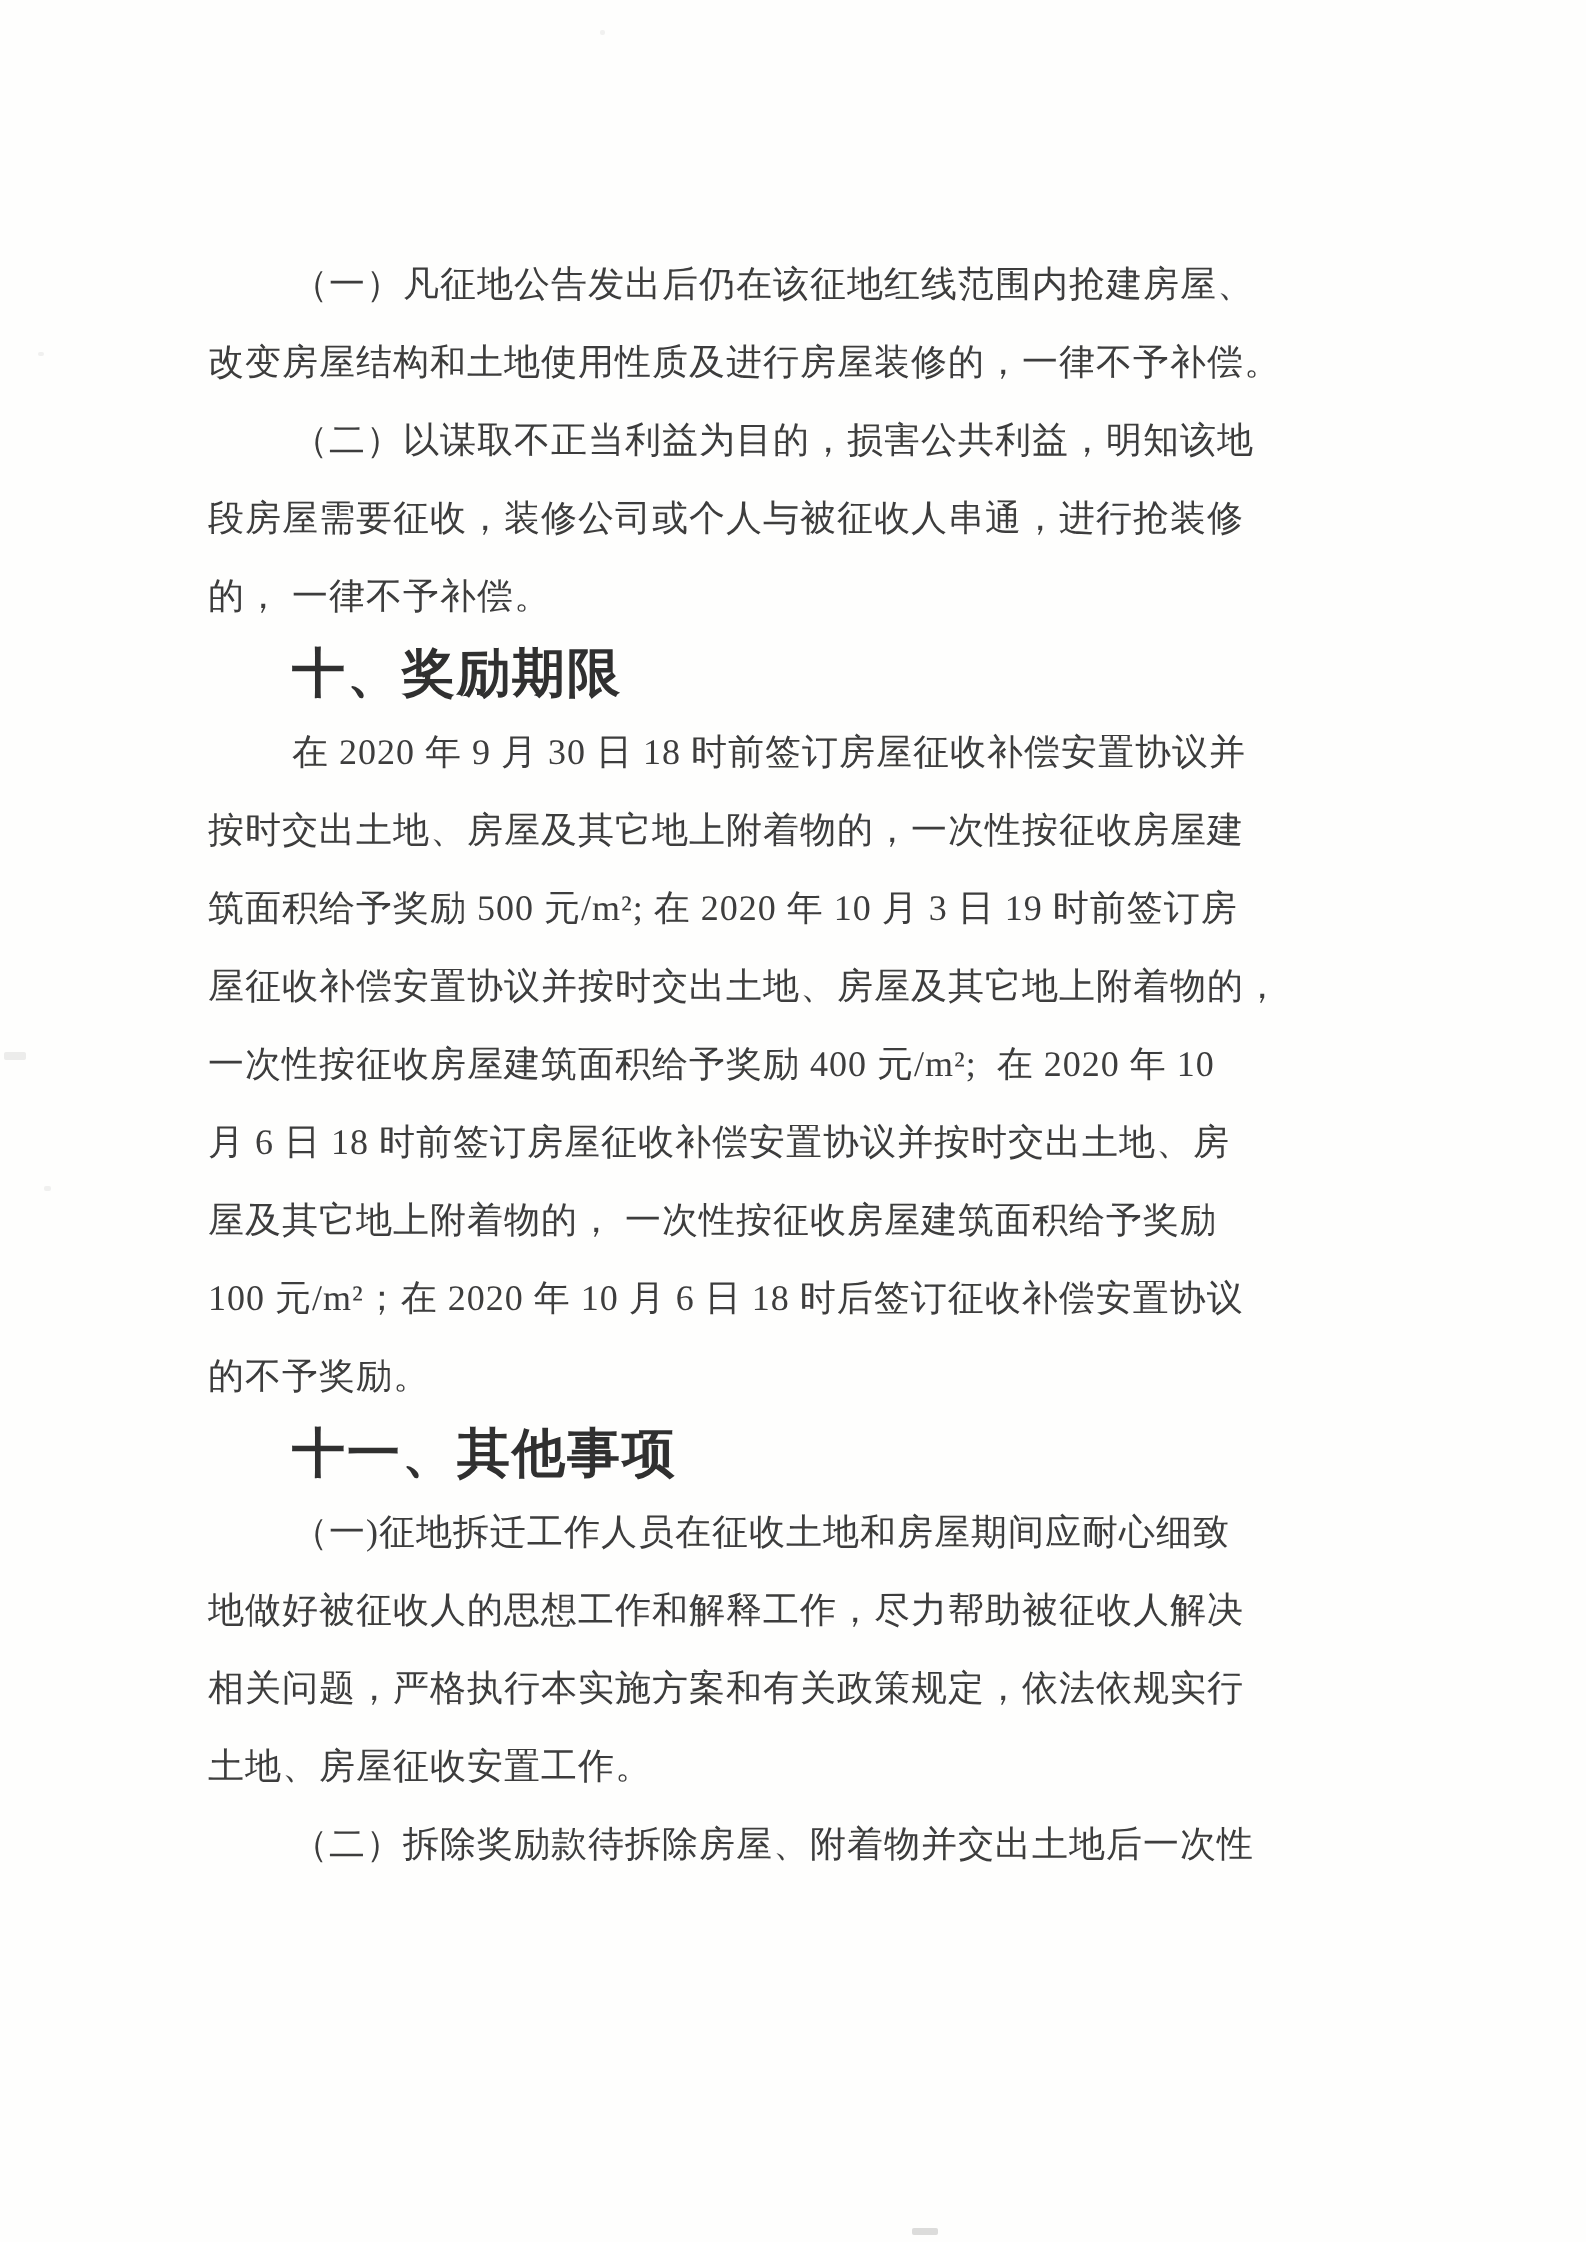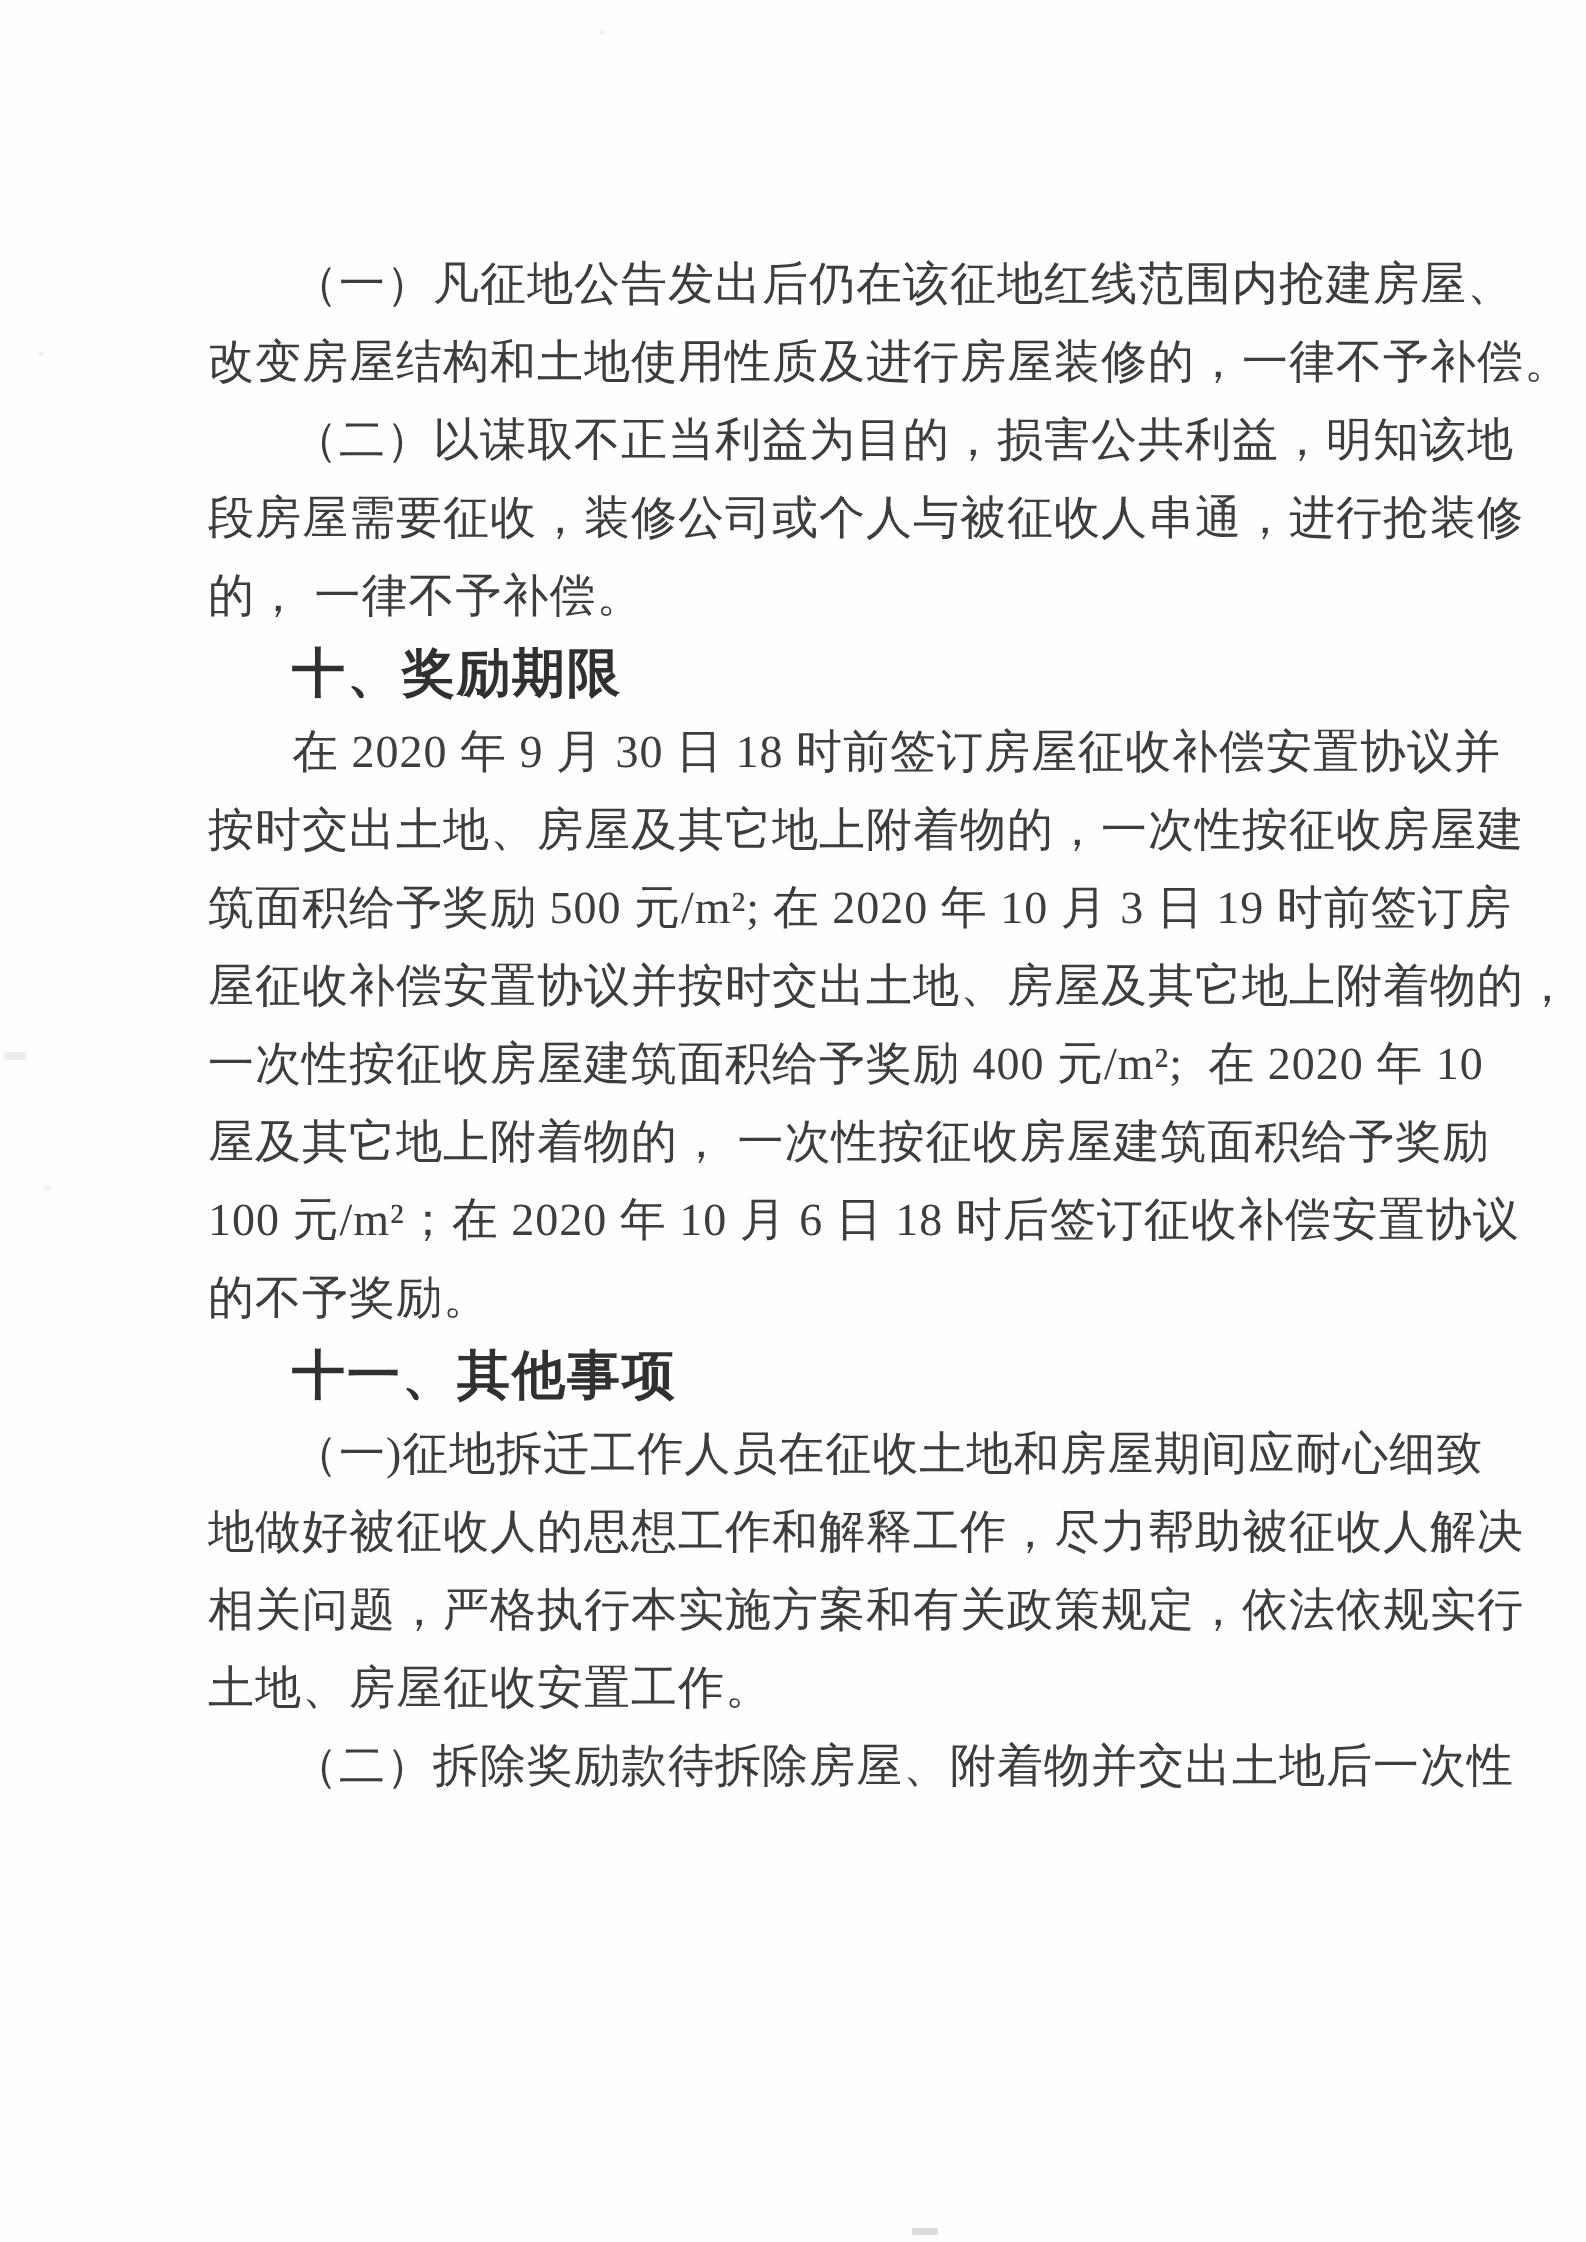--- a/index.html
+++ b/index.html
@@ -17,21 +17,21 @@
   }
   .text-block {
     position: absolute;
     left: 208px;
     top: 245px;
     width: 1290px;
   }
   .line {
     height: 78px;
     line-height: 78px;
-    font-size: 46px;
+    font-size: 36px;
     letter-spacing: 1px;
     color: #3d3d3d;
     white-space: pre;           
     text-rendering: geometricPrecision;
   }
   .indent {
     text-indent: 84px;
   }
   .heading {
     font-family: "Liberation Sans", "DejaVu Sans", sans-serif;
@@ -63,20 +63,21 @@
     <div class="line">改变房屋结构和土地使用性质及进行房屋装修的，一律不予补偿。</div>
     <div class="line indent">（二）以谋取不正当利益为目的，损害公共利益，明知该地</div>
     <div class="line">段房屋需要征收，装修公司或个人与被征收人串通，进行抢装修</div>
     <div class="line">的， 一律不予补偿。</div>
     <div class="line heading indent">十、奖励期限</div>
     <div class="line indent">在 2020 年 9 月 30 日 18 时前签订房屋征收补偿安置协议并</div>
     <div class="line">按时交出土地、房屋及其它地上附着物的，一次性按征收房屋建</div>
     <div class="line">筑面积给予奖励 500 元/m²; 在 2020 年 10 月 3 日 19 时前签订房</div>
     <div class="line">屋征收补偿安置协议并按时交出土地、房屋及其它地上附着物的，</div>
     <div class="line">一次性按征收房屋建筑面积给予奖励 400 元/m²;  在 2020 年 10</div>
+    <div class="line">月 6 日 18 时前签订房屋征收补偿安置协议并按时交出土地、房</div>
     <div class="line">屋及其它地上附着物的， 一次性按征收房屋建筑面积给予奖励</div>
     <div class="line">100 元/m²；在 2020 年 10 月 6 日 18 时后签订征收补偿安置协议</div>
     <div class="line">的不予奖励。</div>
     <div class="line heading indent">十一、其他事项</div>
     <div class="line indent">（一)征地拆迁工作人员在征收土地和房屋期间应耐心细致</div>
     <div class="line">地做好被征收人的思想工作和解释工作，尽力帮助被征收人解决</div>
     <div class="line">相关问题，严格执行本实施方案和有关政策规定，依法依规实行</div>
     <div class="line">土地、房屋征收安置工作。</div>
     <div class="line indent">（二）拆除奖励款待拆除房屋、附着物并交出土地后一次性</div>
   </div>

